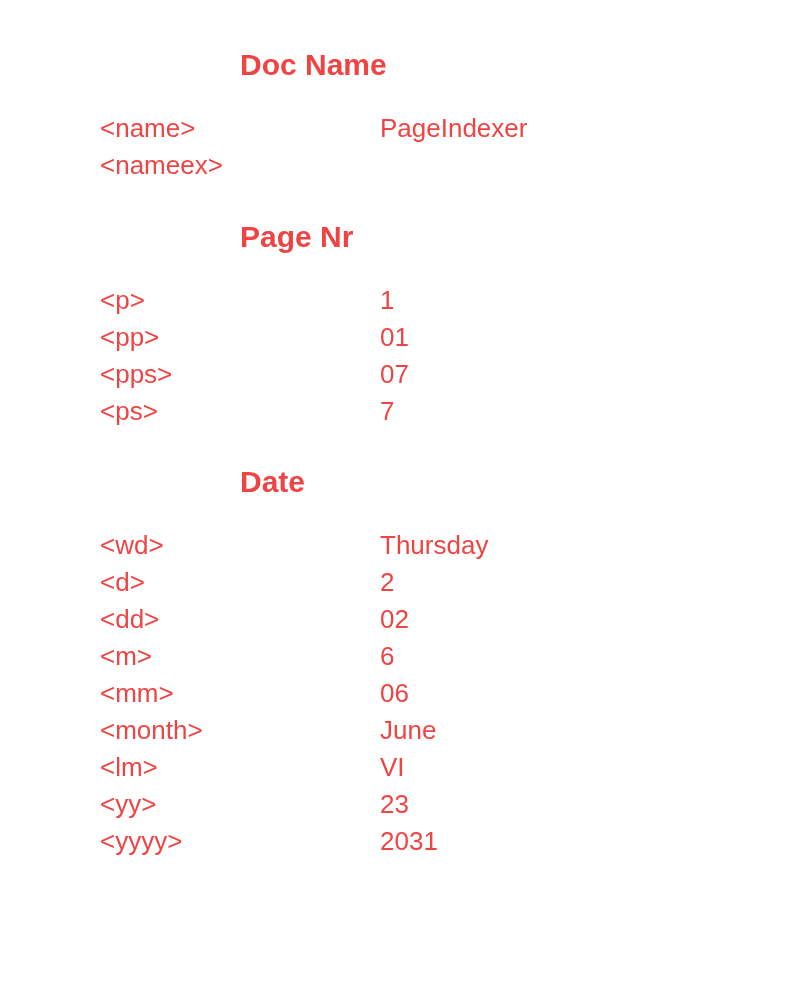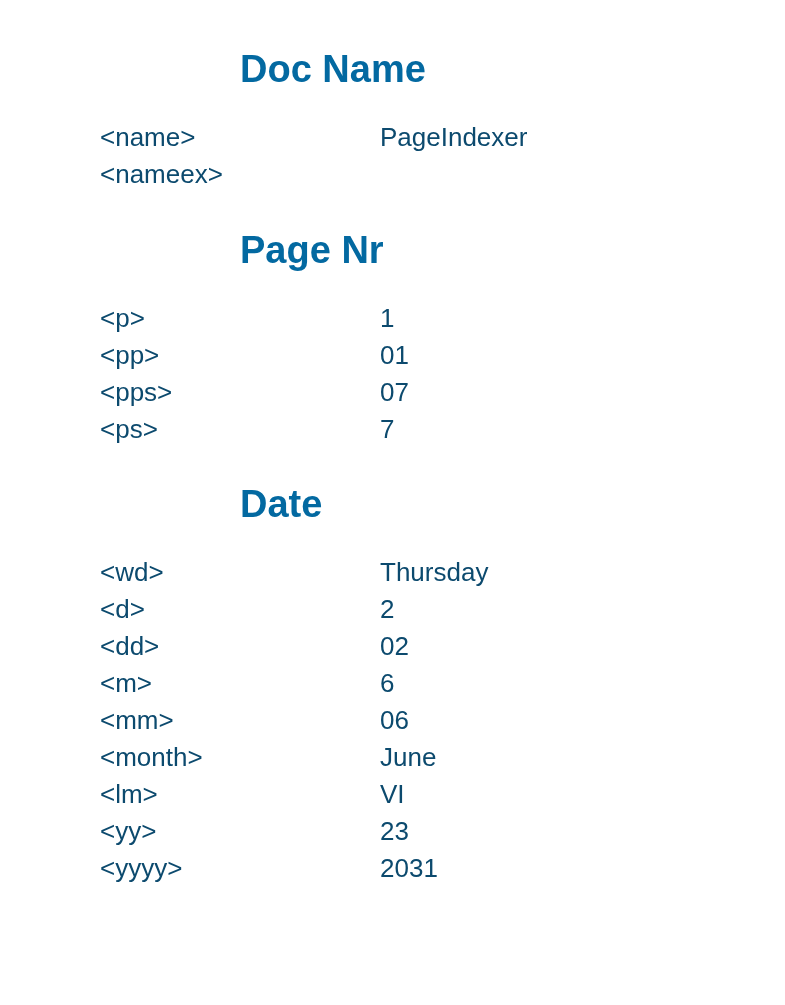--- a/index.html
+++ b/index.html
@@ -13,31 +13,31 @@
       background: #ffffff;
       font-family: "Segoe UI", "Helvetica Neue", Arial, sans-serif;
       color: #1a1a1a;
       padding-top: 48px;
       padding-left: 100px;
     }
     .section {
       margin-bottom: 36px;
     }
     h2 {
-      font-size: 38px;
+      font-size: 30px;
       font-weight: 700;
       margin-left: 140px;
       margin-bottom: 28px;
-      color: #0369a1;
+      color: #ef4444;
     }
     .row {
       display: flex;
       font-size: 26px;
       line-height: 1.42;
-      color: #0c4a6e;
+      color: #ef4444;
     }
     .key {
       width: 280px;
       flex-shrink: 0;
     }
     .val {
       flex: 1;
     }
   </style>
 </head>

